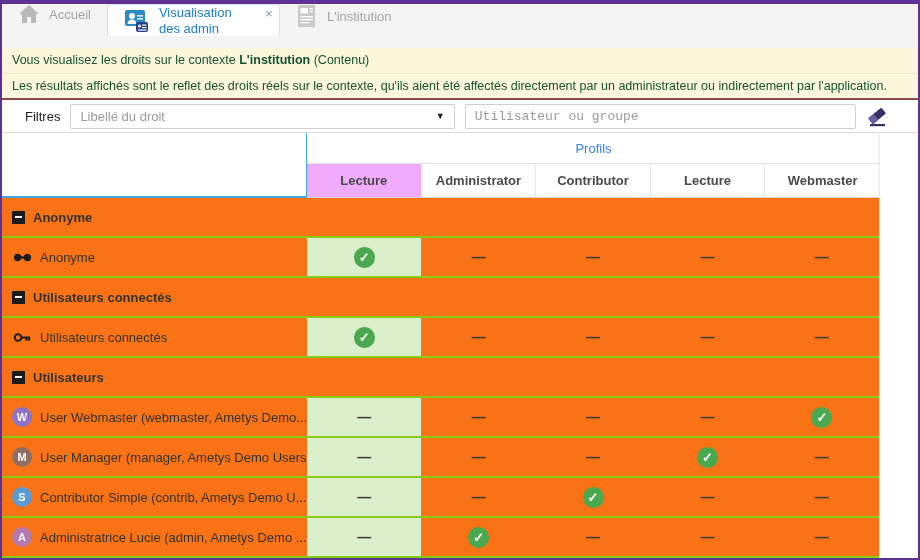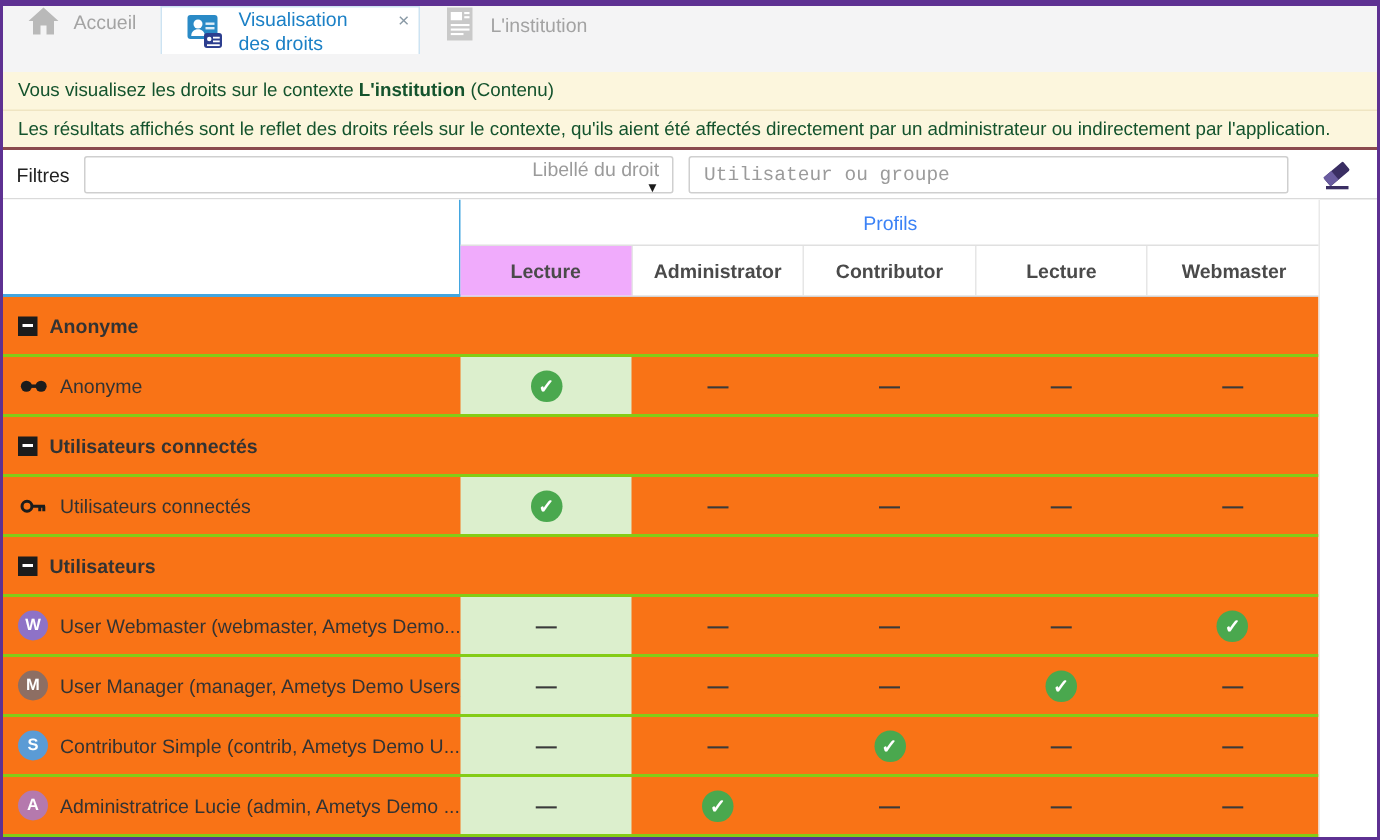--- a/index.html
+++ b/index.html
@@ -18,25 +18,25 @@
   .tab-label.two-line { width:94px; line-height:1.2; white-space:normal; }
   .tab-close { position:absolute; top:1px; right:6px; font-size:13px; color:#8a9aa6; cursor:pointer; }
   .tab-icon { display:inline-flex; align-items:center; }
 
   
   .banner { background:#fcf6dd; border-bottom:2px solid #8a4a4e; flex-shrink:0; }
   .banner-line { padding:5px 10px 4px 10px; font-size:12.5px; color:#14532d; height:25px; }
   .banner-line + .banner-line { border-top:1px solid #efe5c2; }
 
   
-  .filterbar { height:33px; display:flex; align-items:center; padding:0 9px; gap:10px;
+  .filterbar { height:33px; display:flex; align-items:center; padding:0 23px; gap:10px;
                border-bottom:1px solid #dadada; flex-shrink:0; background:#fff; }
   .filters-label { font-size:13px; color:#222; }
   .combo { width:393px; height:25px; border:1px solid #cfcfcf; border-radius:2px; background:#fff;
-           display:flex; align-items:flex-end; padding:0 9px; font-size:13px; color:#9b9b9b; cursor:pointer;flex-direction:column; }
+           display:flex; align-items:center; padding:0 9px; font-size:13px; color:#9b9b9b; cursor:pointer; }
   .combo-arrow { margin-left:auto; color:#1c1c1c; font-size:9px; }
   .user-filter { width:400px; height:25px; border:1px solid #cfcfcf; border-radius:2px;
                  padding:0 9px; font-size:13px; color:#333; font-family:Liberation Mono, monospace; }
   .user-filter::placeholder { color:#9b9b9b; }
   .eraser { margin-left:auto; margin-right:6px; display:flex; align-items:center; cursor:pointer; }
 
   
   .grid { width:878px; flex:1; overflow:hidden; border-right:1px solid #e9e9e9; background:#fff; }
   .grid-header { display:flex; }
   .corner { width:305px; flex-shrink:0; background:#fff;
@@ -93,21 +93,21 @@
           <path d="M3.5 16 c0-3 2-4.5 4.5-4.5 s4.5 1.5 4.5 4.5 Z" fill="#fff"></path>
           <rect x="13" y="7" width="6" height="1.6" fill="#fff" opacity=".85"></rect>
           <rect x="13" y="10" width="6" height="1.6" fill="#fff" opacity=".85"></rect>
           <rect x="12" y="14" width="12" height="10" rx="2" fill="#2c3e8f"></rect>
           <circle cx="15.5" cy="18" r="1.5" fill="#fff"></circle>
           <rect x="18" y="16.5" width="4.5" height="1.2" fill="#fff"></rect>
           <rect x="18" y="19" width="4.5" height="1.2" fill="#fff"></rect>
           <rect x="14" y="21.5" width="8.5" height="1.2" fill="#fff"></rect>
         </svg>
       </span>
-      <span class="tab-label two-line">Visualisation des droits</span>
+      <span class="tab-label two-line">Visualisation des admin</span>
       <span class="tab-close">×</span>
     </div>
 
     <div class="tab">
       <span class="tab-icon">
         <svg width="22" height="24" viewBox="0 0 22 24">
           <rect x="2" y="1" width="17" height="22" fill="#c9c9c9"></rect>
           <rect x="4.5" y="4" width="7.5" height="5.5" fill="#fff"></rect>
           <rect x="13.5" y="4" width="3.5" height="1.4" fill="#fff"></rect>
           <rect x="13.5" y="6.8" width="3.5" height="1.4" fill="#fff"></rect>

